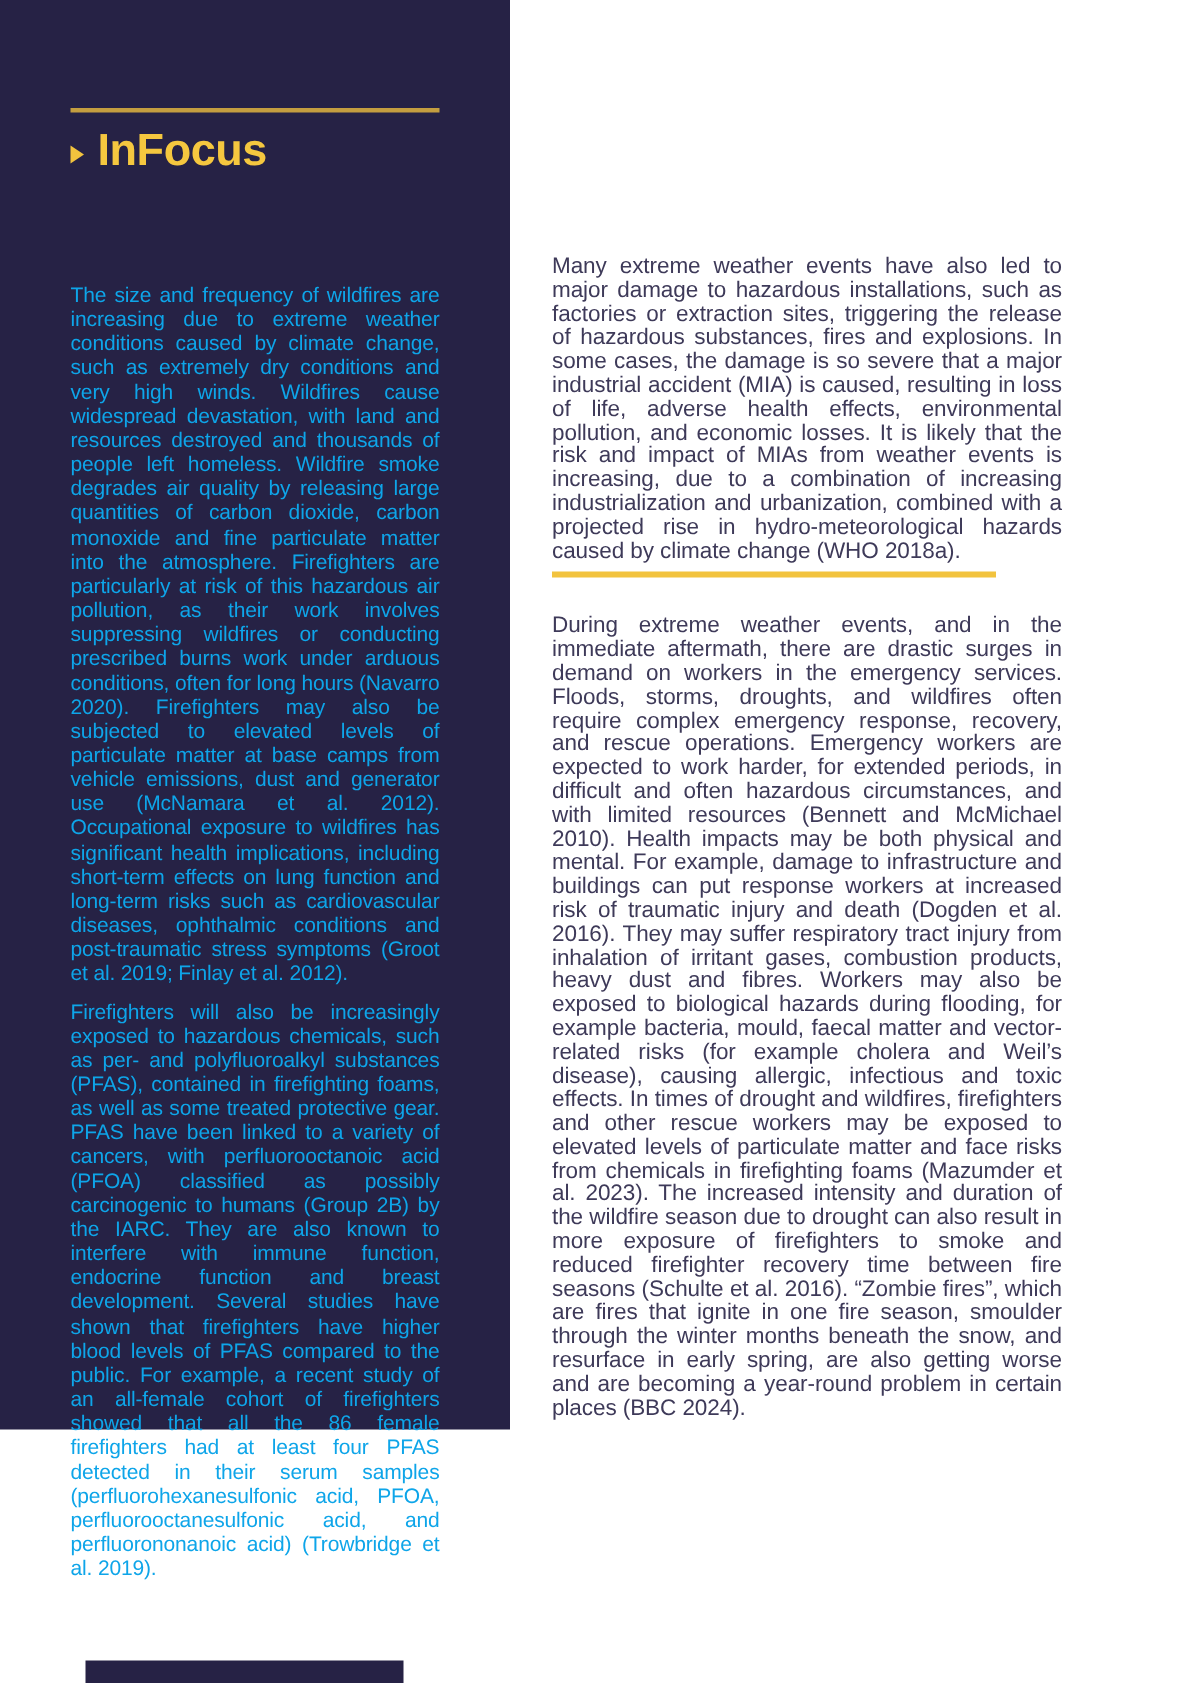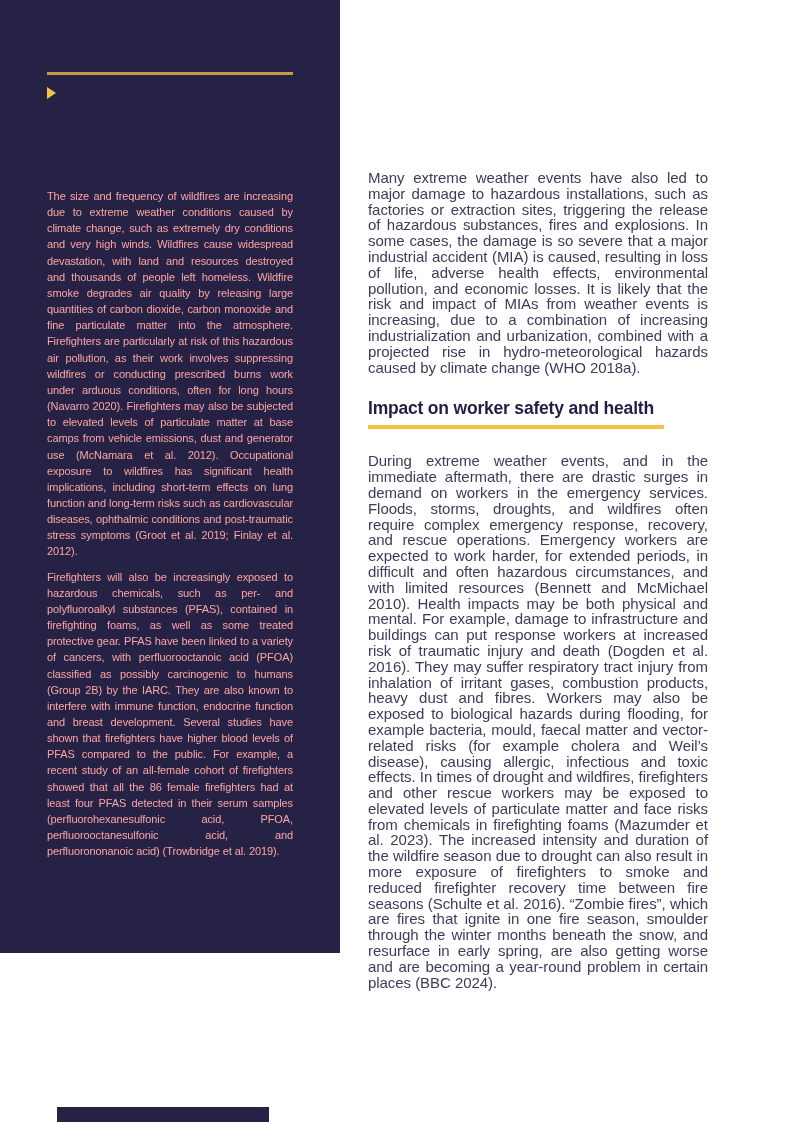--- a/index.html
+++ b/index.html
@@ -55,24 +55,24 @@
     font-weight: bold;
     line-height: 21.5px;
     letter-spacing: -0.2px;
   }
   .sidebar-body {
     position: absolute;
     left: 47px; top: 188px;
     width: 246px;
   }
   .sidebar-body p {
-    font-size: 11px;
+    font-size: 14px;
     line-height: 16.15px;
     text-align: justify;
-    color: #fca5a5;
+    color: #0ea5e9;
     margin-bottom: 9px;
     letter-spacing: -0.1px;
   }
 
   
   .main-col {
     position: absolute;
     left: 368px; top: 170px;
     width: 340px;
   }
@@ -109,33 +109,33 @@
 </head>
 <body>
 
 <div class="page">
 
   <aside class="sidebar">
     <div class="sidebar-rule"></div>
 
     <div class="kicker-row">
       <span class="kicker-arrow"></span>
+      <span class="kicker-text">InFocus</span>
     </div>
 
 
     <div class="sidebar-body">
       <p>The size and frequency of wildfires are increasing due to extreme weather conditions caused by climate change, such as extremely dry conditions and very high winds. Wildfires cause widespread devastation, with land and resources destroyed and thousands of people left homeless. Wildfire smoke degrades air quality by releasing large quantities of carbon dioxide, carbon monoxide and fine particulate matter into the atmosphere. Firefighters are particularly at risk of this hazardous air pollution, as their work involves suppressing wildfires or conducting prescribed burns work under arduous conditions, often for long hours (Navarro 2020). Firefighters may also be subjected to elevated levels of particulate matter at base camps from vehicle emissions, dust and generator use (McNamara et al. 2012). Occupational exposure to wildfires has significant health implications, including short-term effects on lung function and long-term risks such as cardiovascular diseases, ophthalmic conditions and post-traumatic stress symptoms (Groot et al. 2019; Finlay et al. 2012).</p>
       <p>Firefighters will also be increasingly exposed to hazardous chemicals, such as per- and polyfluoroalkyl substances (PFAS), contained in firefighting foams, as well as some treated protective gear. PFAS have been linked to a variety of cancers, with perfluorooctanoic acid (PFOA) classified as possibly carcinogenic to humans (Group 2B) by the IARC. They are also known to interfere with immune function, endocrine function and breast development. Several studies have shown that firefighters have higher blood levels of PFAS compared to the public. For example, a recent study of an all-female cohort of firefighters showed that all the 86 female firefighters had at least four PFAS detected in their serum samples (perfluorohexanesulfonic acid, PFOA, perfluorooctanesulfonic acid, and perfluorononanoic acid) (Trowbridge et al. 2019).</p>
     </div>
   </aside>
 
   <main class="main-col">
     <p>Many extreme weather events have also led to major damage to hazardous installations, such as factories or extraction sites, triggering the release of hazardous substances, fires and explosions. In some cases, the damage is so severe that a major industrial accident (MIA) is caused, resulting in loss of life, adverse health effects, environmental pollution, and economic losses. It is likely that the risk and impact of MIAs from weather events is increasing, due to a combination of increasing industrialization and urbanization, combined with a projected rise in hydro-meteorological hazards caused by climate change (WHO 2018a).</p>
 
-    <h2 class="section-heading">Impact on worker safety and health</h2>
     <div class="section-underline"></div>
 
     <p>During extreme weather events, and in the immediate aftermath, there are drastic surges in demand on workers in the emergency services. Floods, storms, droughts, and wildfires often require complex emergency response, recovery, and rescue operations. Emergency workers are expected to work harder, for extended periods, in difficult and often hazardous circumstances, and with limited resources (Bennett and McMichael 2010). Health impacts may be both physical and mental. For example, damage to infrastructure and buildings can put response workers at increased risk of traumatic injury and death (Dogden et al. 2016). They may suffer respiratory tract injury from inhalation of irritant gases, combustion products, heavy dust and fibres. Workers may also be exposed to biological hazards during flooding, for example bacteria, mould, faecal matter and vector-related risks (for example cholera and Weil’s disease), causing allergic, infectious and toxic effects. In times of drought and wildfires, firefighters and other rescue workers may be exposed to elevated levels of particulate matter and face risks from chemicals in firefighting foams (Mazumder et al. 2023). The increased intensity and duration of the wildfire season due to drought can also result in more exposure of firefighters to smoke and reduced firefighter recovery time between fire seasons (Schulte et al. 2016). “Zombie fires”, which are fires that ignite in one fire season, smoulder through the winter months beneath the snow, and resurface in early spring, are also getting worse and are becoming a year-round problem in certain places (BBC 2024).</p>
   </main>
 
   <div class="footer-bar"></div>
 
 </div>
 
 </body></html>

